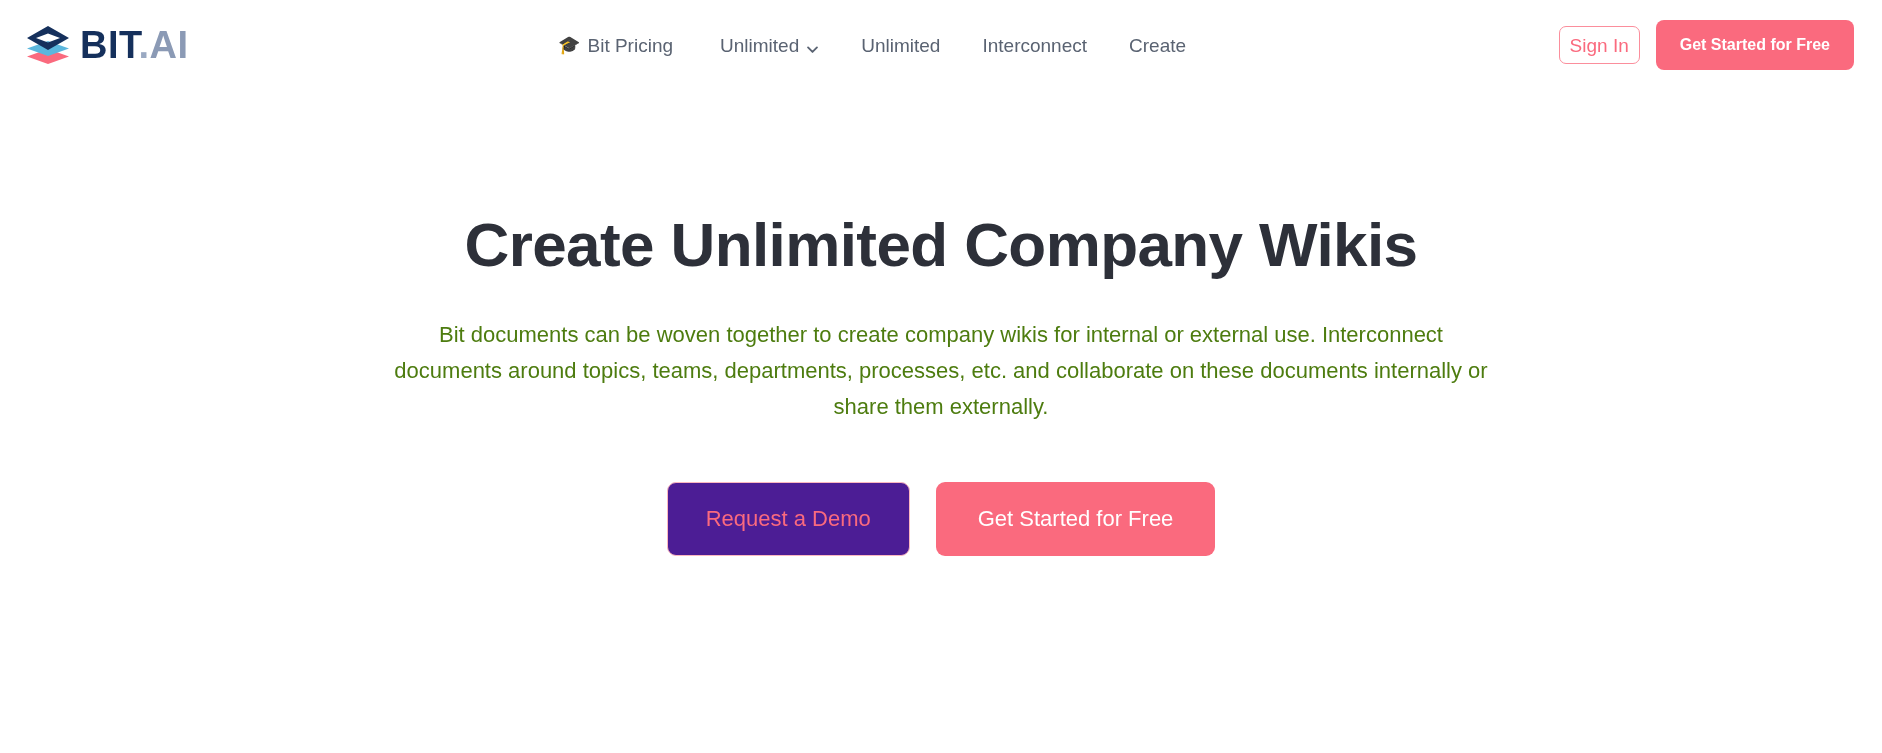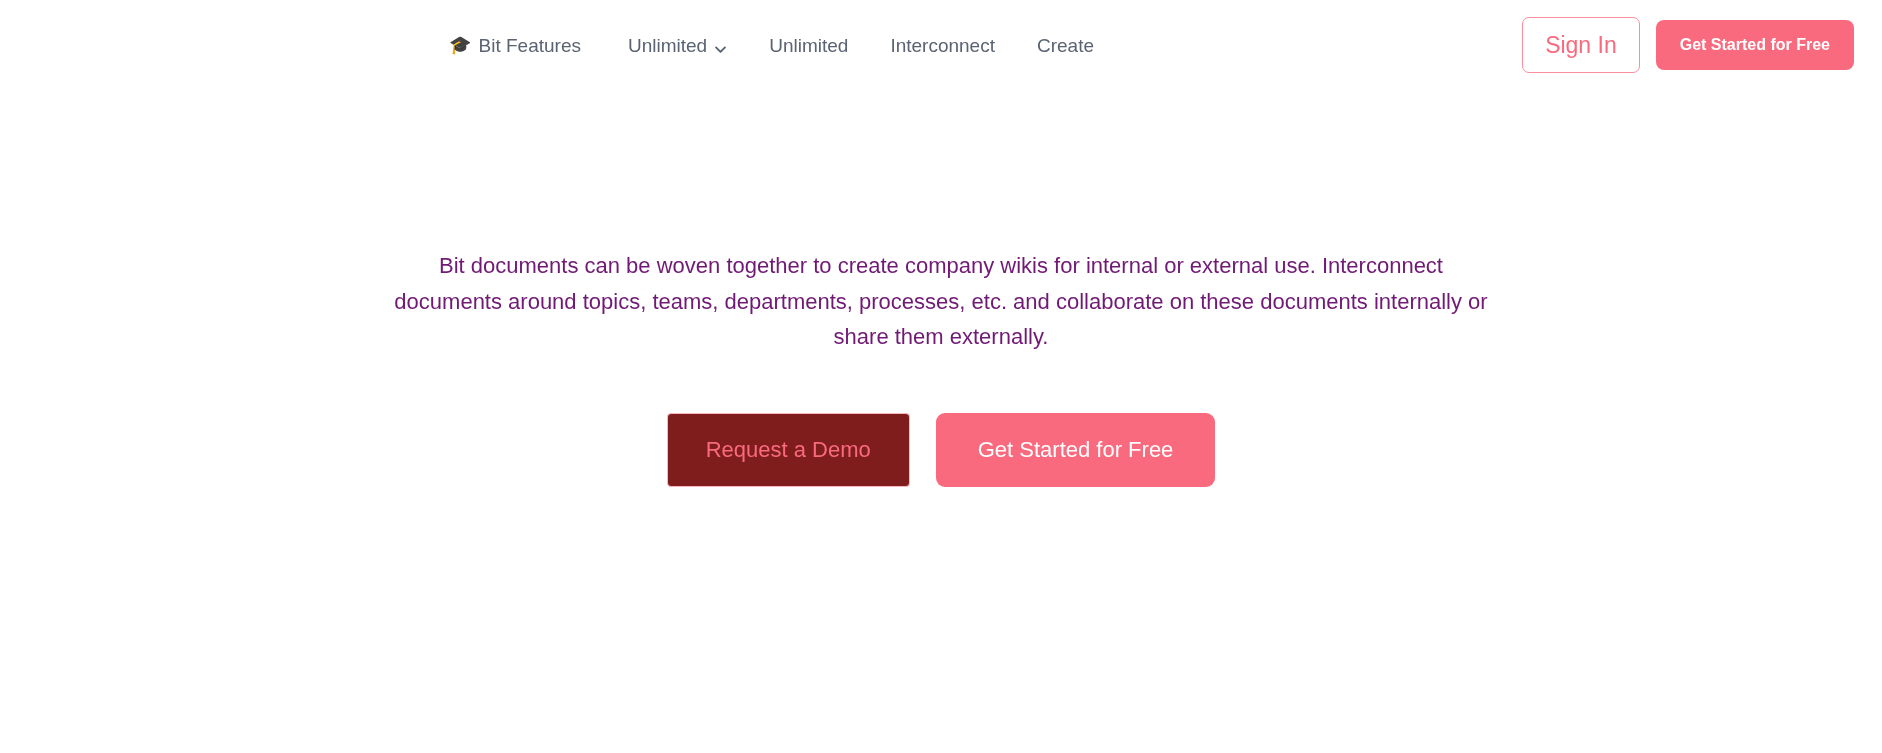--- a/index.html
+++ b/index.html
@@ -97,23 +97,23 @@
     border-radius: 7px;
     white-space: nowrap;
     cursor: pointer;
     line-height: 1;
     font-family: "Liberation Sans", sans-serif;
   }
   .btn-signin {
     background: #ffffff;
     border: 1.5px solid #fb8e9c;
     color: #fa6a7e;
-    font-size: 23px;
-    height: 56px;
-    padding: 0 22px;
+    font-size: 19px;
+    height: 38px;
+    padding: 0 10px;
   }
   .btn-getstarted-sm {
     background: #fa6a7e;
     border: none;
     color: #ffffff;
     font-size: 16px;
     font-weight: bold;
     height: 50px;
     padding: 0 24px;
     border-radius: 8px;
@@ -130,61 +130,71 @@
     font-weight: bold;
     color: #2d3039;
     letter-spacing: -0.6px;
     line-height: 1.12;
   }
   .hero-sub {
     margin: 38px auto 0 auto;
     max-width: 1100px;
     font-size: 22px;
     line-height: 1.62;
-    color: #701a75;
+    color: #4d7c0f;
     font-weight: normal;
   }
   .hero-ctas {
     margin-top: 58px;
     display: flex;
     align-items: center;
     justify-content: center;
     gap: 26px;
   }
   .btn-demo {
-    background: #7f1d1d;
+    background: #4c1d95;
     border: 1.5px solid #fbb7c0;
     color: #fa6a7e;
     font-size: 22px;
     height: 74px;
     padding: 0 38px;
-    border-radius: 4px;
+    border-radius: 9px;
   }
   .btn-free {
     background: #fa6a7e;
     border: none;
     color: #ffffff;
     font-size: 22px;
     height: 74px;
     padding: 0 42px;
     border-radius: 9px;
   }
 </style>
 </head>
 <body>
 
 <header class="site-header">
 
+  <a class="brand" href="#">
+    <span class="brand-mark">
+      <svg viewBox="0 0 48 42" width="48" height="42" xmlns="http://www.w3.org/2000/svg">
+        <polygon points="24,25 3,32.5 24,40 45,32.5" fill="#fa6a7e"></polygon>
+        <polygon points="24,17 3,24.5 24,32 45,24.5" fill="#5bb7dd"></polygon>
+        <path d="M24,2 L3,14 L24,26 L45,14 Z M24,9.5 L36,14 L24,18.5 L12,14 Z" fill="#15305c"></path>
+      </svg>
+    </span>
+    <span class="brand-text"><span class="brand-bit">BIT</span><span class="brand-dot">.</span><span class="brand-ai">AI</span></span>
+  </a>
 
   <div class="nav-wrap">
     <nav class="nav">
 
       <div class="nav-item academy">
         <span class="cap-icon">🎓</span>
-        <span>Bit Features</span>
+        <span>Bit Pricing</span>
       </div>
 
       <div class="nav-item">
         <span>Unlimited</span>
         <span class="chev">
           <svg viewBox="0 0 14 14" width="13" height="13" xmlns="http://www.w3.org/2000/svg">
             <path d="M2.2 4.8 L7 9.6 L11.8 4.8" fill="none" stroke="#5a6372" stroke-width="2" stroke-linecap="round" stroke-linejoin="round"></path>
           </svg>
         </span>
       </div>
@@ -207,20 +217,21 @@
 
   <div class="header-actions">
     <button class="btn btn-signin">Sign In</button>
     <button class="btn btn-getstarted-sm">Get Started for Free</button>
   </div>
 
 </header>
 
 <main class="hero">
 
+  <h1 class="hero-title">Create Unlimited Company Wikis</h1>
 
   <p class="hero-sub">Bit documents can be woven together to create company wikis for internal or external use. Interconnect documents around topics, teams, departments, processes, etc. and collaborate on these documents internally or share them externally.</p>
 
   <div class="hero-ctas">
     <button class="btn btn-demo">Request a Demo</button>
     <button class="btn btn-free">Get Started for Free</button>
   </div>
 
 </main>
 

